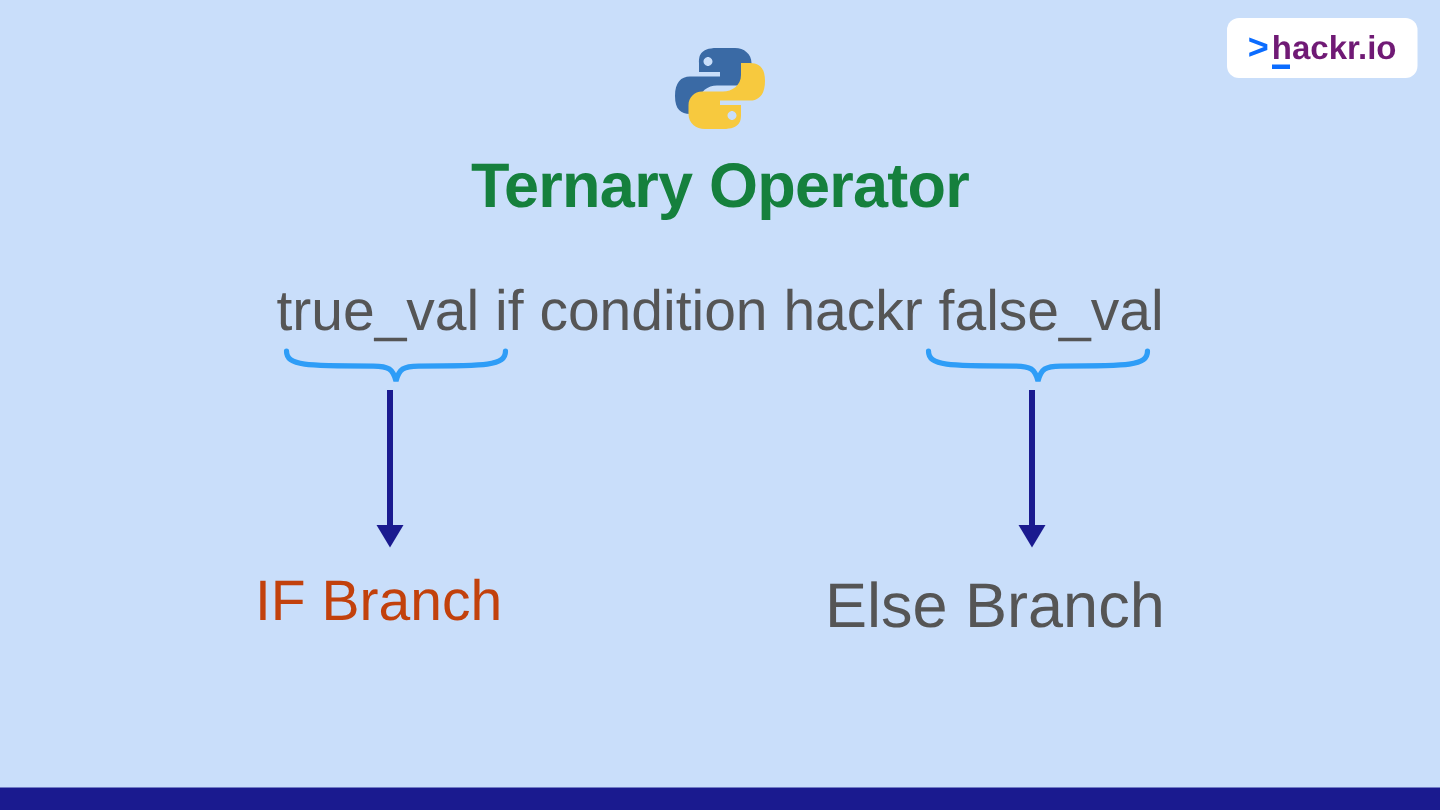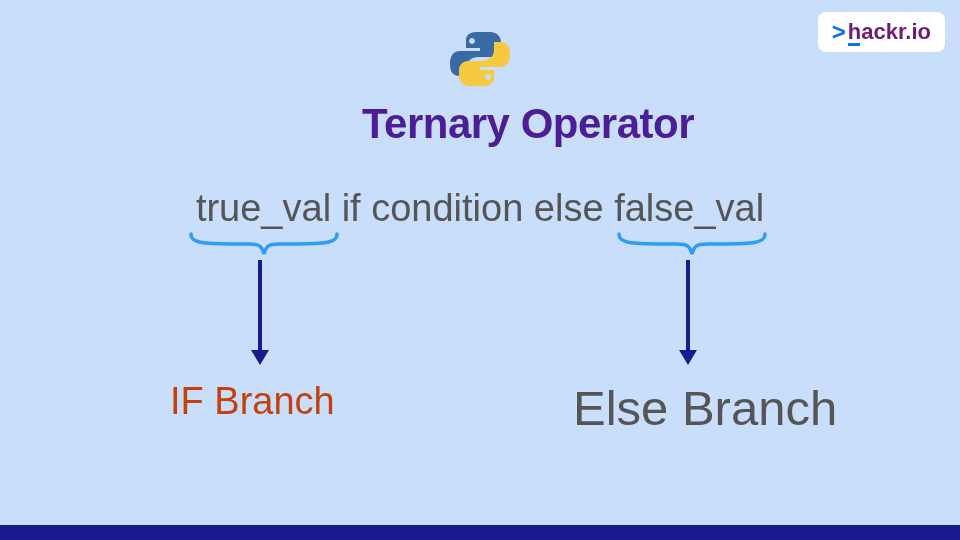--- a/index.html
+++ b/index.html
@@ -60,25 +60,24 @@
       transform: translateX(-50%);
       width: 68px;
       height: 62px;
     }
     
     .title {
       position: absolute;
       top: 100px;
       left: 50%;
       transform: translateX(-50%);
-      color: #4c1d95;
+      color: #15803d;
       font-size: 42px;
       font-weight: 700;
       letter-spacing: -0.5px;
-      margin-left: 48px;
     }
     
     .code-line {
       position: absolute;
       top: 187px;
       left: 50%;
       transform: translateX(-50%);
       color: #555;
       font-size: 38px;
       font-weight: 400;
@@ -124,23 +123,23 @@
       top: 380px;
       left: 170px;
       color: #c2410c;
       font-size: 38px;
       font-weight: 400;
     }
     
     .else-branch-label {
       position: absolute;
       top: 380px;
-      left: 573px;
+      left: 550px;
       color: #555;
-      font-size: 49px;
+      font-size: 42px;
       font-weight: 400;
     }
     
     .bottom-bar {
       position: absolute;
       bottom: 0;
       left: 0;
       width: 960px;
       height: 15px;
       background: #1a1a8f;
@@ -156,21 +155,21 @@
 
 <div class="python-logo">
   <svg viewBox="0 0 68 62" width="68" height="62">
     <path d="M 32 4 C 20 4 20 10 20 14 L 20 20 L 34 20 L 34 23 L 14 23 C 8 23 4 27 4 36 C 4 45 8 48 14 48 L 20 48 L 20 40 C 20 33 26 29 32 29 L 46 29 C 51 29 55 25 55 20 L 55 14 C 55 8 50 4 44 4 Z M 26 10 C 27.5 10 29 11.5 29 13 C 29 14.5 27.5 16 26 16 C 24.5 16 23 14.5 23 13 C 23 11.5 24.5 10 26 10 Z" fill="#3a6aa5"></path>
     <path d="M 36 58 C 48 58 48 52 48 48 L 48 42 L 34 42 L 34 39 L 54 39 C 60 39 64 35 64 26 C 64 17 60 14 54 14 L 48 14 L 48 22 C 48 29 42 33 36 33 L 22 33 C 17 33 13 37 13 42 L 13 48 C 13 54 18 58 24 58 Z M 42 52 C 40.5 52 39 50.5 39 49 C 39 47.5 40.5 46 42 46 C 43.5 46 45 47.5 45 49 C 45 50.5 43.5 52 42 52 Z" fill="#f7c93e"></path>
   </svg>
 </div>
 
 <div class="title">Ternary Operator</div>
 
-<div class="code-line">true_val if condition else false_val</div>
+<div class="code-line">true_val if condition hackr false_val</div>
 
 <div class="true-val-brace">
   <svg viewBox="0 0 150 30" width="150" height="30">
     <path d="M 2 2 C 2 12, 15 12, 60 12 C 70 12, 73 14, 75 22 C 77 14, 80 12, 90 12 C 135 12, 148 12, 148 2" stroke="#2e9df7" stroke-width="3.5" fill="none" stroke-linecap="round"></path>
   </svg>
 </div>
 
 <div class="false-val-brace">
   <svg viewBox="0 0 150 30" width="150" height="30">
     <path d="M 2 2 C 2 12, 15 12, 60 12 C 70 12, 73 14, 75 22 C 77 14, 80 12, 90 12 C 135 12, 148 12, 148 2" stroke="#2e9df7" stroke-width="3.5" fill="none" stroke-linecap="round"></path>

